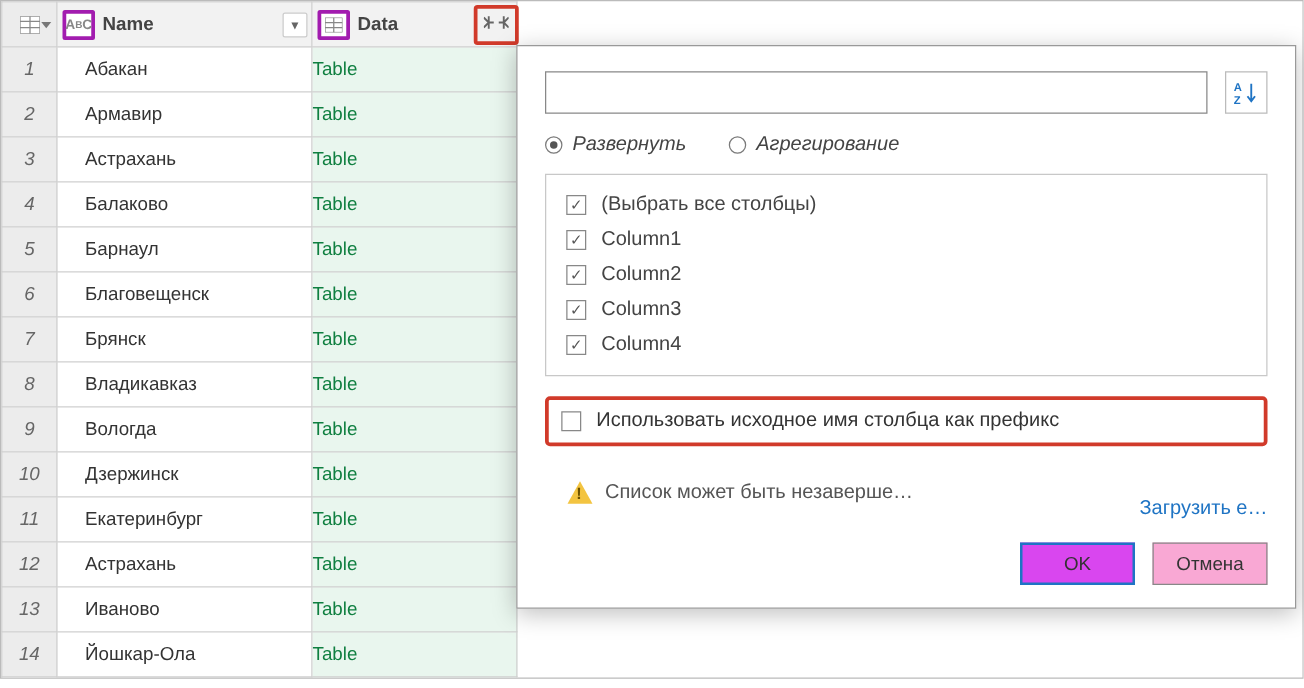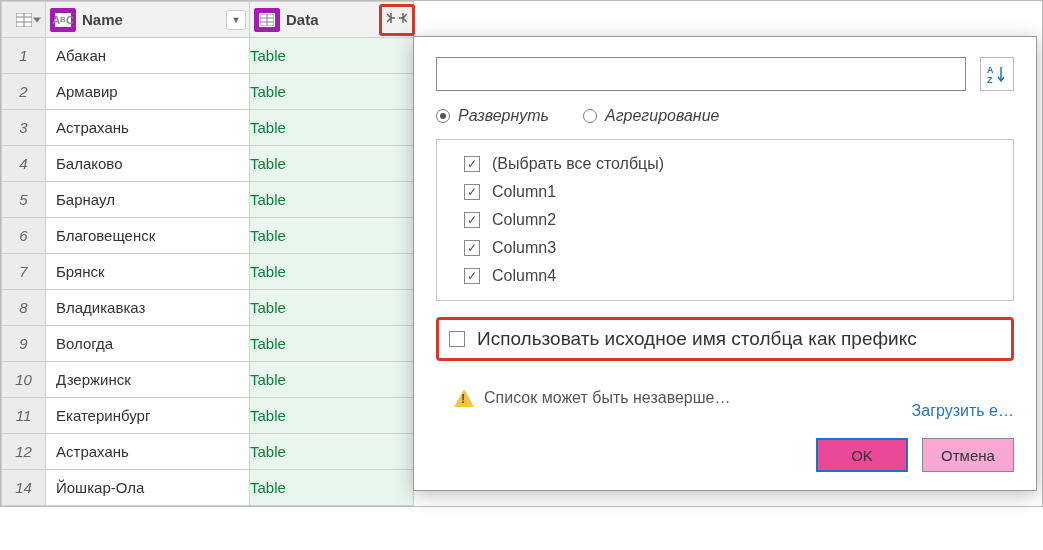--- a/index.html
+++ b/index.html
@@ -39,21 +39,21 @@
     background: #ececec;
     text-align: center;
     color: #666;
     font-style: italic;
   }
   .type-icon {
     display: inline-flex;
     width: 26px;
     height: 24px;
     background: #fff;
-    border: 5px solid #a21caf;
+    border: 3px solid #a21caf;
     align-items: center;
     justify-content: center;
     font-size: 11px;
     color: #888;
     margin-left: 4px;
     margin-right: 6px;
     border-radius: 2px;
   }
   .header-inner {
     display: flex;
@@ -99,21 +99,21 @@
     right: -2px;
     border-radius: 3px;
   }
   .expand-glyph { font-size: 14px; color: #666; letter-spacing: -3px; }
   .data-cell {
     background: #e9f6ee;
     color: #0f7f40;
     padding-left: 0;
     font-weight: 400;
   }
-  .name-cell { padding-left: 10px; color: #333; }
+  .name-cell { padding-left: 22px; color: #333; }
   .rownum-cell { font-style: italic; }
 
   
   .popup {
     position: absolute;
     left: 413px;
     top: 36px;
     width: 624px;
     background: #fff;
     border: 1px solid #999;
@@ -159,39 +159,39 @@
     width: 14px; height: 14px; border-radius: 50%;
     border: 1px solid #7a7a7a; display: inline-flex;
     align-items: center; justify-content: center;
   }
   .radio.checked::after {
     content: ""; width: 6px; height: 6px; border-radius: 50%;
     background: #555;
   }
   .columns-box {
     border: 1px solid #c8c8c8;
-    padding: 10px 25px;
+    padding: 10px 14px;
     margin-bottom: 16px;
   }
   .chk-row {
     display: flex; align-items: center; gap: 12px;
     padding: 5px 2px; font-size: 16px; color: #444;
   }
   .chk {
     width: 16px; height: 16px; border: 1px solid #888;
     display: inline-flex; align-items: center; justify-content: center;
     font-size: 12px; color: #555; background: #fff;
   }
   .chk.checked::after { content: "✓"; line-height: 1; }
   .prefix-row {
     display: flex; align-items: center; gap: 12px;
     border: 3px solid #d13a2a;
     padding: 8px 10px;
     margin-bottom: 14px;
-    font-size: 19px;
+    font-size: 16px;
     border-radius: 4px;
   }
   .warn-row {
     display: flex; align-items: center; gap: 10px;
     font-size: 16px; color: #555;
     margin-bottom: 18px;
     padding-left: 18px;
   }
   .warn-icon {
     width: 0; height: 0; border-left: 10px solid transparent;
@@ -204,21 +204,21 @@
   }
   .link { color: #1f74c4; cursor: pointer; margin-top: 27px; }
   .btn-row {
     display: flex; justify-content: flex-end; gap: 14px;
   }
   .pbtn {
     min-width: 92px; height: 34px; border: 1px solid #888;
     background: #f9a8d4; font-size: 15px; cursor: pointer;
     display: flex; align-items: center; justify-content: center;
   }
-  .pbtn.primary { border: 2px solid #1f74c4; background: #ec4899; }
+  .pbtn.primary { border: 2px solid #1f74c4; background: #d946ef; }
   .caret {
     position: absolute;
     right: 4px; top: 50%; transform: translateY(-50%);
     width: 0; height: 0; border-left: 4px solid transparent;
     border-right: 4px solid transparent; border-top: 5px solid #777;
   }
   .table-icon-svg { display:inline-block; }
 </style>
 </head>
 <body>
@@ -330,20 +330,25 @@
           <td class="rownum-cell">11</td>
           <td class="name-cell">Екатеринбург</td>
           <td class="data-cell">Table</td>
         </tr>
         <tr>
           <td class="rownum-cell">12</td>
           <td class="name-cell">Астрахань</td>
           <td class="data-cell">Table</td>
         </tr>
         <tr>
+          <td class="rownum-cell">13</td>
+          <td class="name-cell">Иваново</td>
+          <td class="data-cell">Table</td>
+        </tr>
+        <tr>
           <td class="rownum-cell">14</td>
           <td class="name-cell">Йошкар-Ола</td>
           <td class="data-cell">Table</td>
         </tr>
       </tbody>
 </table>
 </div>
 
 <div class="popup">
   <div class="popup-row1">

